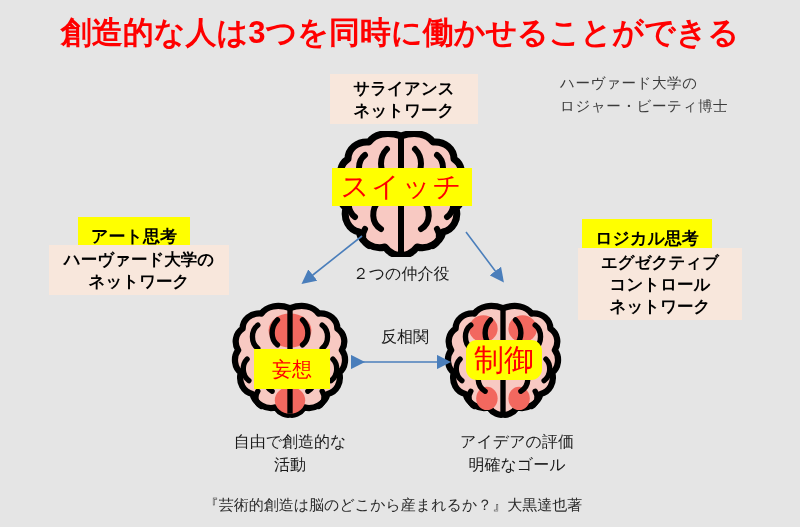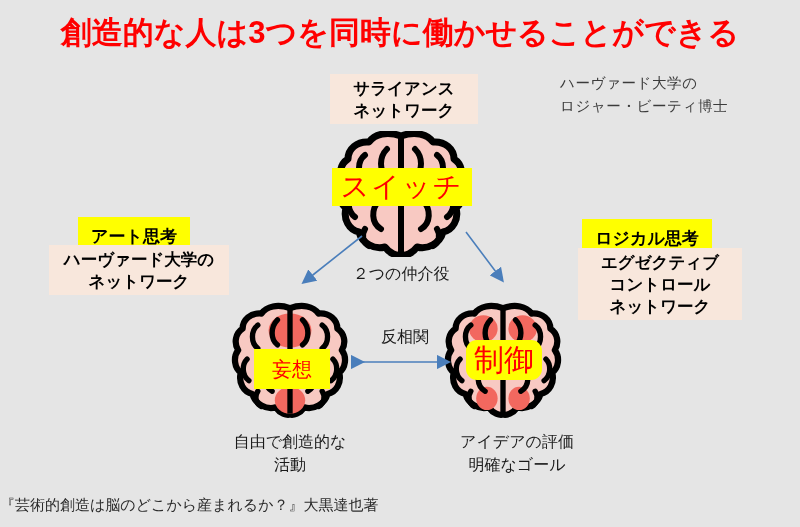--- a/index.html
+++ b/index.html
@@ -86,21 +86,21 @@
     text-align: center;
     white-space: nowrap;
   }
 
   
   #footer {
     position: absolute;
     left: 0;
     top: 496px;
     width: 786px;
-    text-align: left;
+    text-align: center;
     color: #2b2b2b;
     font-size: 15px;
     white-space: nowrap;
   }
 
   
   .brain {
     position: absolute;
   }
   .brain svg { display: block; }

